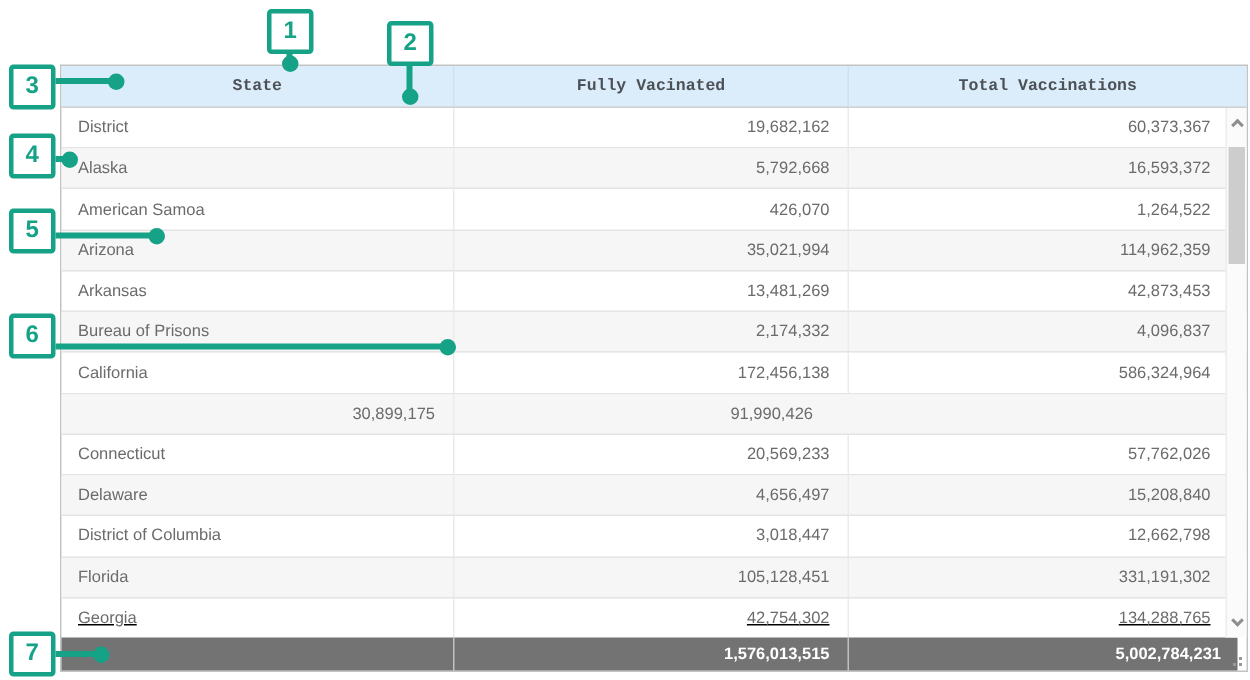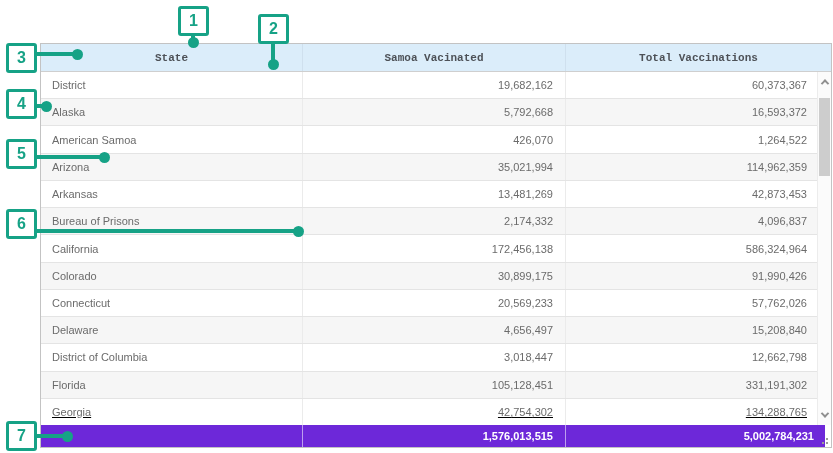--- a/index.html
+++ b/index.html
@@ -17,21 +17,21 @@
   .tbody { flex:1 1 auto; display:flex; flex-direction:column; }
   .tr { flex:1 1 0; display:grid; grid-template-columns:262px 263px 1fr; border-bottom:1px solid #e4e4e4; }
   .tr:last-child { border-bottom:none;text-decoration:underline; }
   .tr:nth-child(even) { background:#f6f6f6; }
   .td { display:flex; align-items:center; font-size:11px; color:#6b6b6b; border-right:1px solid #ebebeb;
         overflow:hidden; white-space:nowrap; }
   .td:last-child { border-right:none; }
   .td.name { padding-left:11px; }
   .td.num { justify-content:flex-end; padding-right:12px; }
   .td.num.last { padding-right:24px; }
-  .tfoot { flex:0 0 22px; margin-right:6px; background:#6d28d9; display:grid;
+  .tfoot { flex:0 0 22px; margin-right:6px; background:#737373; display:grid;
            grid-template-columns:262px 263px 1fr; }
   .tf { display:flex; align-items:center; justify-content:flex-end; font-size:11px; font-weight:700;
         color:#ffffff; border-right:1px solid rgba(255,255,255,.55); }
   .tf:last-child { border-right:none; padding-right:11px; }
   .tf.mid { padding-right:12px; }
 
   
   .scrollbar { position:absolute; top:28px; right:0; bottom:22px; width:14px;
                background:#fbfbfb; border-left:1px solid #ececec; }
   .sb-btn { position:absolute; left:0; width:13px; height:16px; display:flex; align-items:center;
@@ -64,21 +64,21 @@
 </style>
 </head>
 <body>
 
 <div class="stage">
 
   <div class="table">
 
     <div class="thead grid-row">
       <div class="th">State</div>
-      <div class="th">Samoa Vacinated</div>
+      <div class="th">Fully Vacinated</div>
       <div class="th">Total Vaccinations</div>
     </div>
 
     <div class="tbody">
       <div class="tr">
         <span class="td name">District</span>
         <span class="td num">19,682,162</span>
         <span class="td num last">60,373,367</span>
       </div>
       <div class="tr">
@@ -105,21 +105,20 @@
         <span class="td name">Bureau of Prisons</span>
         <span class="td num">2,174,332</span>
         <span class="td num last">4,096,837</span>
       </div>
       <div class="tr">
         <span class="td name">California</span>
         <span class="td num">172,456,138</span>
         <span class="td num last">586,324,964</span>
       </div>
       <div class="tr">
-        <span class="td name">Colorado</span>
         <span class="td num">30,899,175</span>
         <span class="td num last">91,990,426</span>
       </div>
       <div class="tr">
         <span class="td name">Connecticut</span>
         <span class="td num">20,569,233</span>
         <span class="td num last">57,762,026</span>
       </div>
       <div class="tr">
         <span class="td name">Delaware</span>

